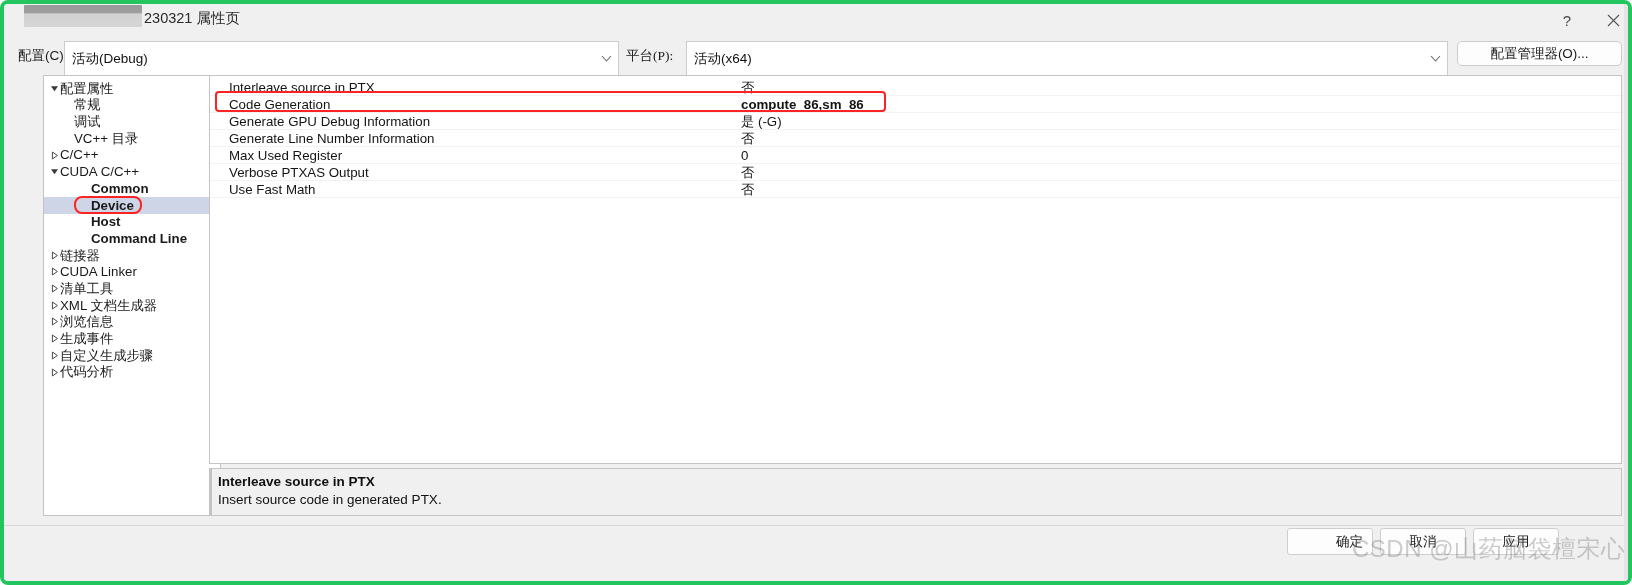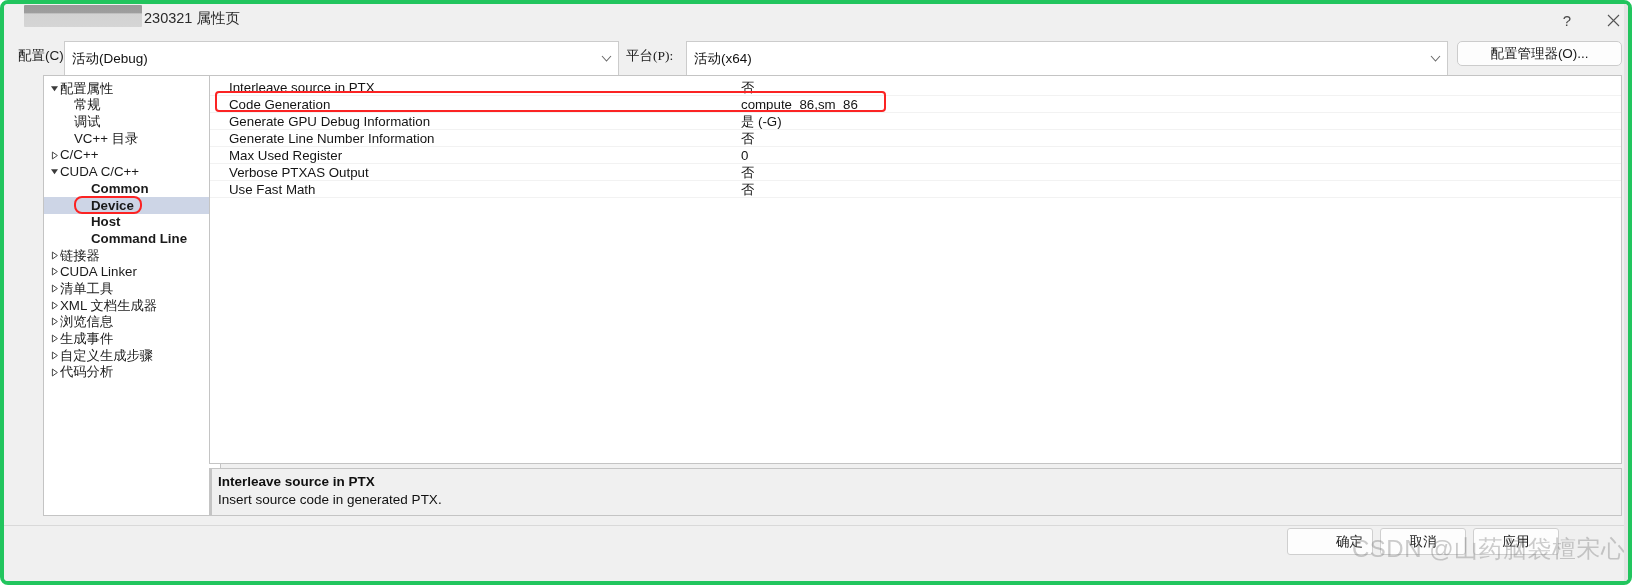--- a/index.html
+++ b/index.html
@@ -170,21 +170,21 @@
   .pname {
     position: absolute;
     left: 19px; top: 0;
     line-height: 17px;
   }
   .pval {
     position: absolute;
     left: 531px; top: 0;
     line-height: 17px;
   }
-  .prow.bold .pval { font-weight: normal; }
+  .prow.bold .pval { font-weight: bold; }
 
   
   .annot-grid {
     position: absolute;
     left: 211px; top: 87px;
     width: 671px; height: 21px;
     border: 2px solid #fb2323;
     border-radius: 4px;
     pointer-events: none;
   }

